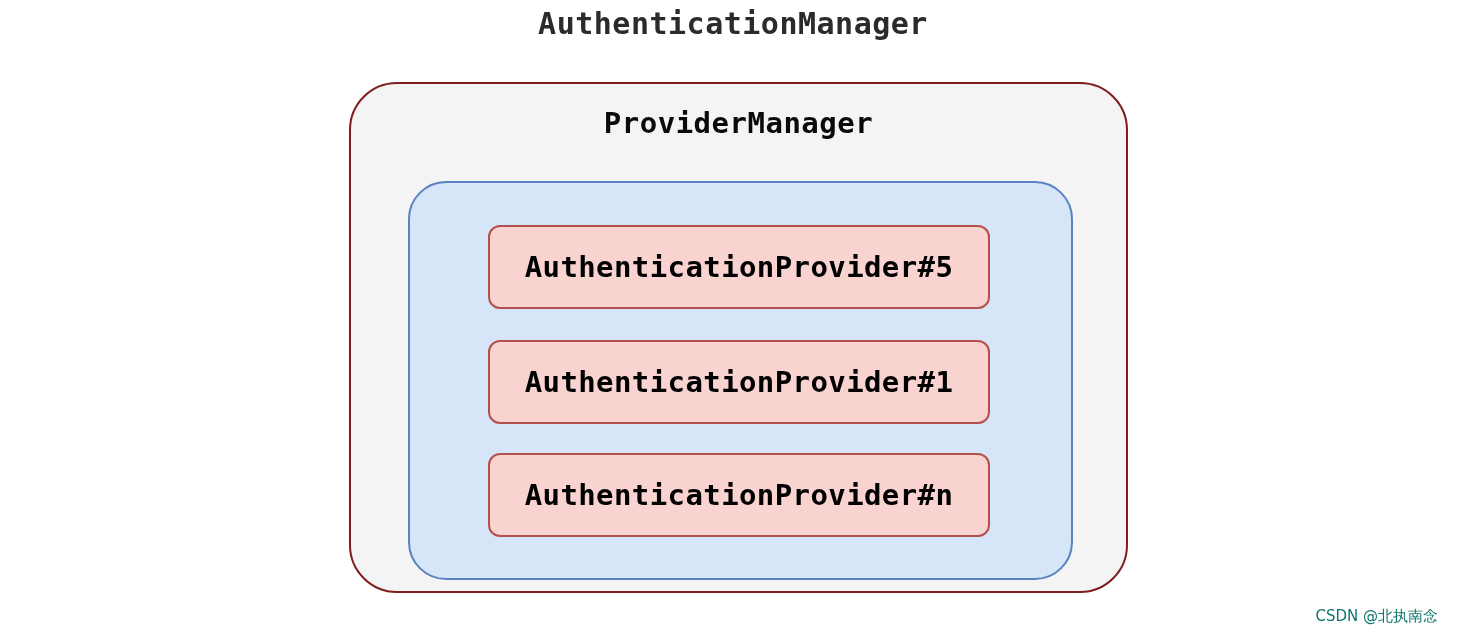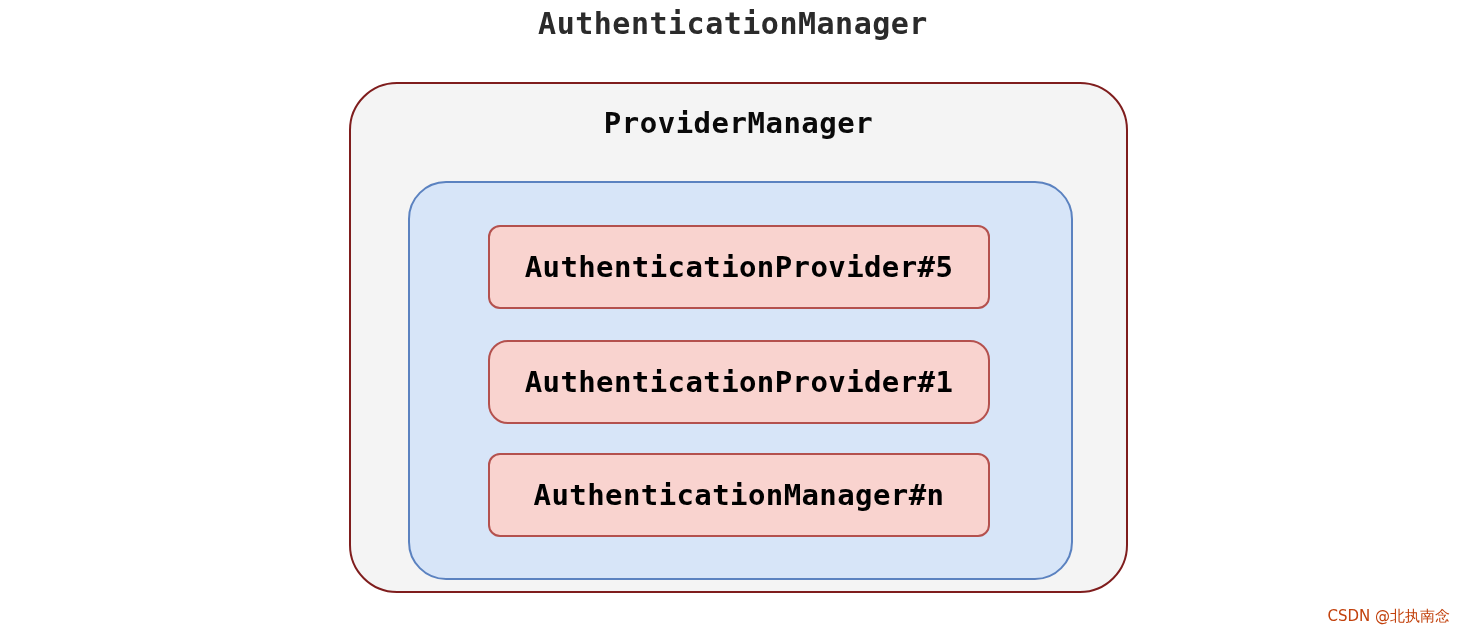--- a/index.html
+++ b/index.html
@@ -86,39 +86,39 @@
     height: 84px;
     box-sizing: border-box;
     background: #f9d3cf;
     border: 2px solid #b4514e;
     border-radius: 12px;
     display: flex;
     align-items: center;
     justify-content: center;
   }
   .provider-item.item-0 { top: 42px; }
-  .provider-item.item-1 { top: 157px; border-radius: 20px; }
+  .provider-item.item-1 { top: 157px; }
   .provider-item.item-2 { top: 270px; }
 
   .provider-label {
     font-size: 29px;
     font-weight: bold;
     letter-spacing: 0.4px;
     color: #000000;
     font-family: "DejaVu Sans Mono", "Liberation Mono", monospace;
     white-space: nowrap;
   }
 
   
   .watermark {
     position: absolute;
-    right: 4px;
+    right: 16px;
     bottom: 12px;
     font-size: 15px;
-    color: #c2410c;
+    color: #0f766e;
     font-family: "DejaVu Sans", "Liberation Sans", sans-serif;
     white-space: nowrap;
   }
 </style>
 </head>
 <body>
 
 <div id="diagram-canvas">
 
   <div class="root-title">AuthenticationManager</div>
@@ -131,21 +131,21 @@
 
       <div class="provider-item item-0">
         <span class="provider-label">AuthenticationProvider#5</span>
       </div>
 
       <div class="provider-item item-1">
         <span class="provider-label">AuthenticationProvider#1</span>
       </div>
 
       <div class="provider-item item-2">
-        <span class="provider-label">AuthenticationManager#n</span>
+        <span class="provider-label">AuthenticationProvider#n</span>
       </div>
 
     </div>
   </div>
 
   <div class="watermark">CSDN @北执南念</div>
 
 </div>
 
 </body></html>

